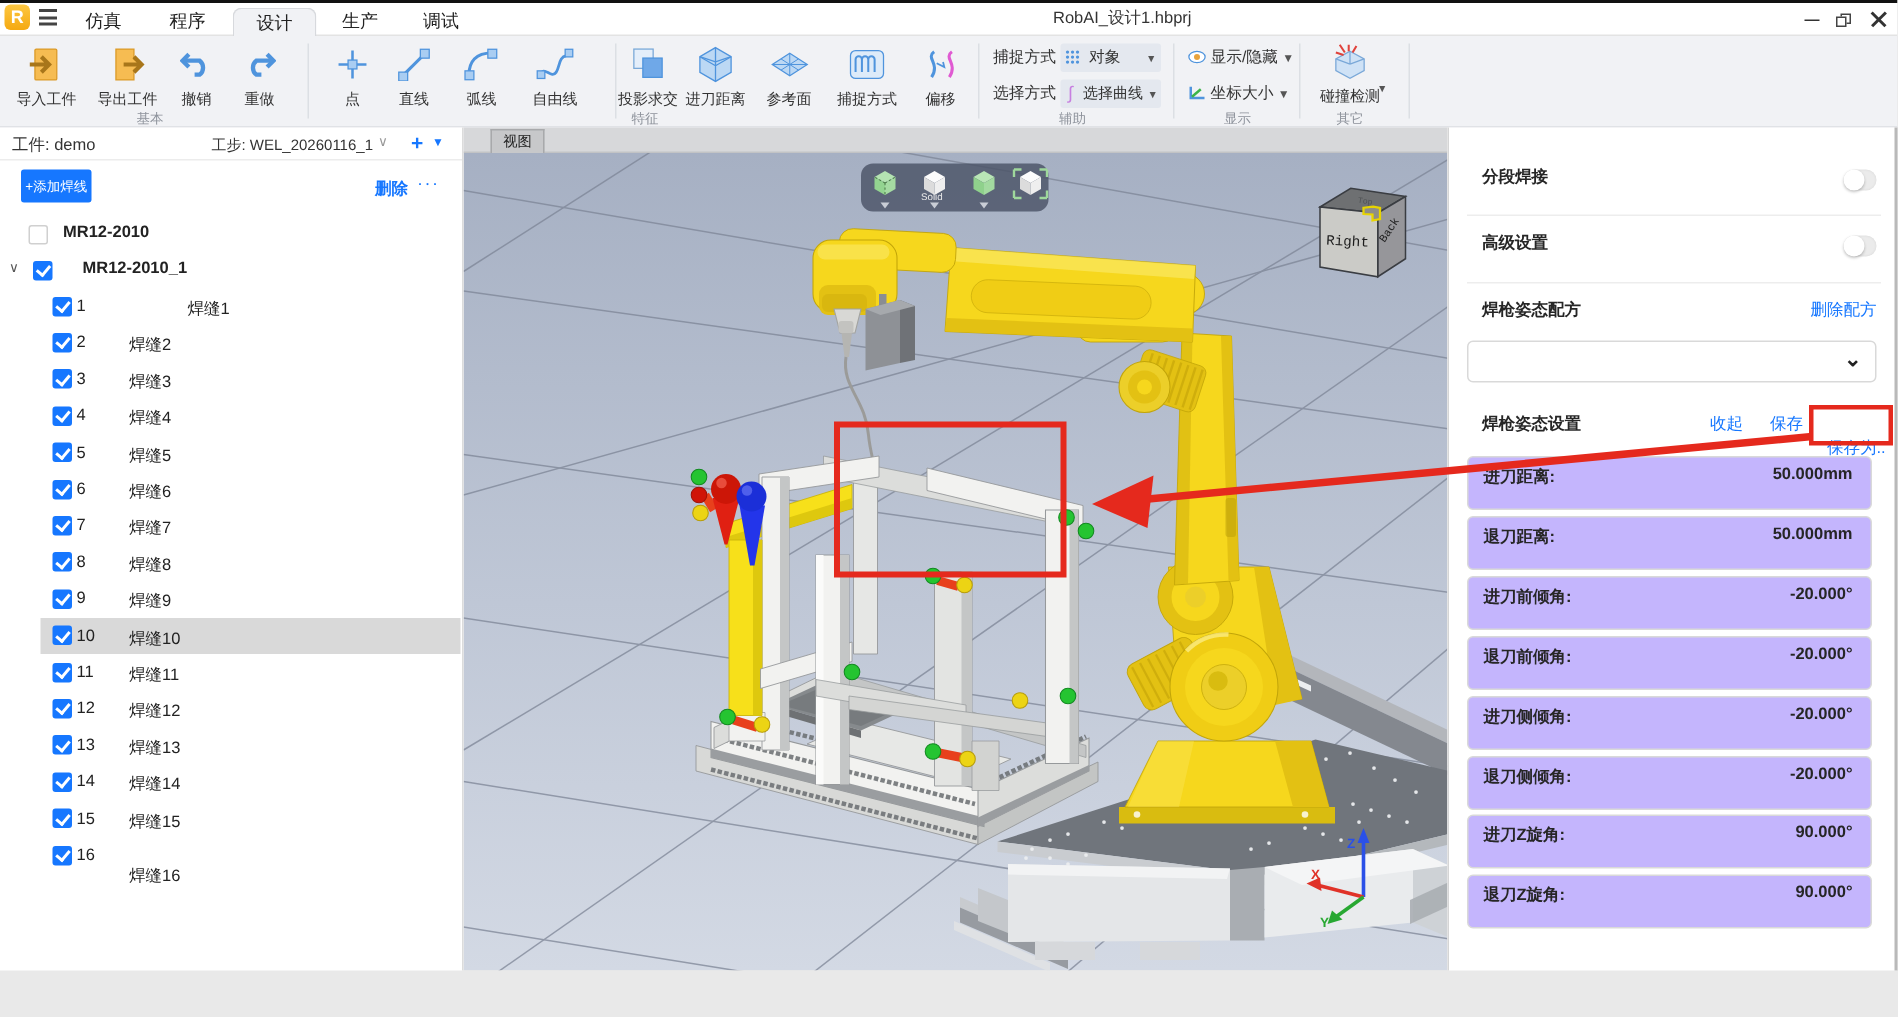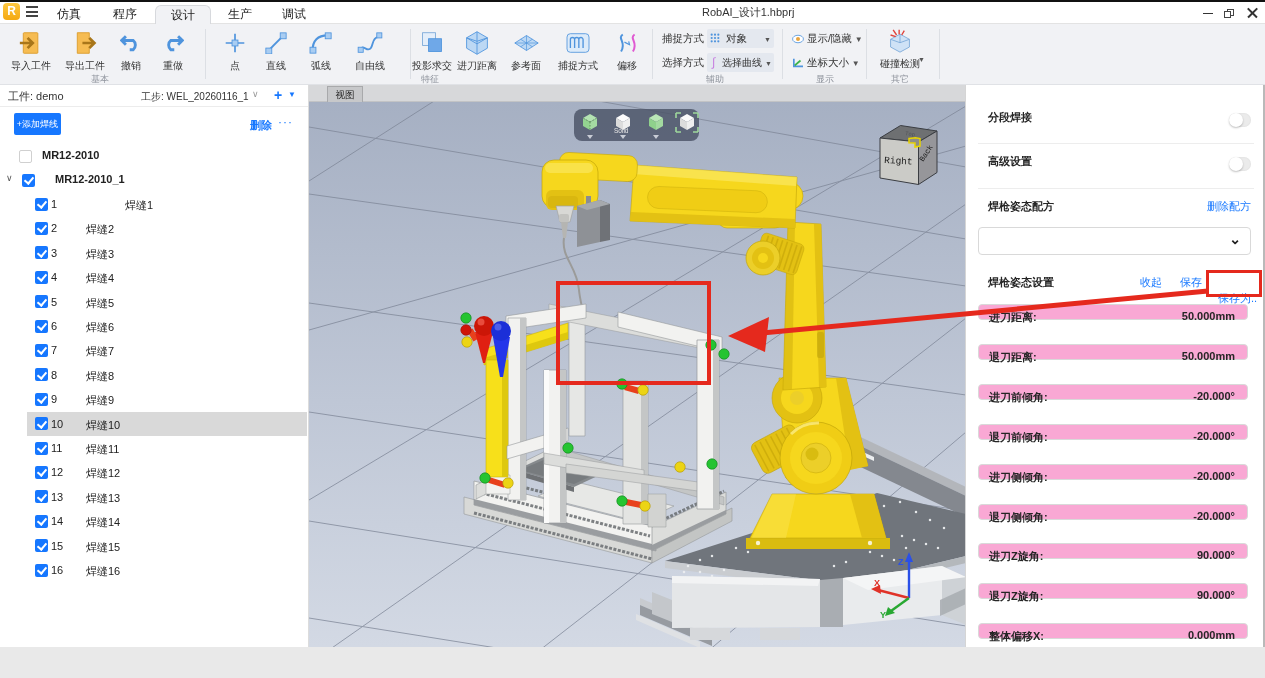--- a/index.html
+++ b/index.html
@@ -43,21 +43,21 @@
 #vtab1 { position:absolute; left:18px; top:1px; width:36px; height:16px; background:#c7c8ca; border:1px solid #a8a9ab; border-bottom:none; font-size:9.5px; color:#222; text-align:center; line-height:15px; }
 #scene { position:absolute; left:0; top:17px; width:656px; height:545px; }
 
 
 #rightpanel { position:absolute; left:965px; top:85px; width:300px; height:562px; background:#fff; border-left:1px solid #d5d5d5; font-size:11px; }
 .rp-label { position:absolute; left:22px; font-weight:bold; color:#262626; font-size:11px; }
 .rp-link { position:absolute; color:#1677ff; font-size:11px; }
 .rp-sep { position:absolute; left:12px; width:276px; height:1px; background:#ededed; }
 .toggle { position:absolute; left:263px; width:22px; height:14px; border-radius:7px; background:#ebebeb; box-shadow:inset 0 0 2px rgba(0,0,0,.08); }
 .toggle:after { content:""; position:absolute; left:0px; top:0px; width:14px; height:14px; border-radius:7px; background:#fff; box-shadow:0 1px 2px rgba(0,0,0,.25); }
-.field { position:absolute; left:12px; width:270px; height:16px; border:1px solid #d9d9d9; border-radius:4px; background:#f9a8d4; }
+.field { position:absolute; left:12px; width:270px; height:36px; border:1px solid #d9d9d9; border-radius:4px; background:#c4b5fd; }
 .field .fl { position:absolute; left:10px; top:5px; font-size:11px; color:#262626; font-weight:bold; }
 .field .fv { position:absolute; right:12px; top:5px; font-size:11px; color:#262626; font-weight:bold; }
 #rpscroll { position:absolute; left:297px; top:0px; width:3px; height:562px; background:#b9b9b9; }
 #rpdrop { position:absolute; left:12px; top:142px; width:273px; height:28px; border:1px solid #d9d9d9; border-radius:4px; background:#fff; }
 
 
 #statusrow { position:absolute; left:0; top:647px; width:1265px; height:19px; background:#fafafa; border-top:1px solid #ddd; }
 .stab { position:absolute; top:2px; height:15px; border:1px solid #c6c6c6; border-radius:3px; background:#fff; font-size:8.5px; color:#333; line-height:14px; text-align:center; white-space:nowrap; }
 #bottombar { position:absolute; left:0; top:666px; width:1265px; height:12px; background:#e9e9e9; }
 
@@ -375,21 +375,21 @@
           <span style="position:absolute;left:59px;top:6px;">焊缝14</span>
         </div>
       <div class="trow" style="top:448.6px;left:27px;width:280px;">
           <div class="cb" style="left:8px;top:5.5px;"></div>
           <span style="position:absolute;left:24px;top:6px;">15</span>
           <span style="position:absolute;left:59px;top:6px;">焊缝15</span>
         </div>
       <div class="trow" style="top:473.0px;left:27px;width:280px;">
           <div class="cb" style="left:8px;top:5.5px;"></div>
           <span style="position:absolute;left:24px;top:6px;">16</span>
-          <span style="position:absolute;left:59px;top:6px;">焊缝16</span>
+          <span style="position:absolute;left:59px;top:18px;">焊缝16</span>
         </div>
     </div>
   </div>
 
   <div id="viewport">
     <div id="vtabs">
         <div id="vtab1">视图</div>
       </div>
     <div id="scene">
         <svg width="656" height="545" viewBox="0 0 656 545" style="position:absolute;left:0;top:0;">
@@ -696,24 +696,20 @@
         <span class="fv">-20.000°</span>
       </div>
     <div class="field" style="top:458px;">
         <span class="fl">进刀Z旋角:</span>
         <span class="fv">90.000°</span>
       </div>
     <div class="field" style="top:498px;text-align:right;">
         <span class="fl">退刀Z旋角:</span>
         <span class="fv">90.000°</span>
       </div>
-    <div class="field" style="top:537.5px;">
-        <span class="fl">整体偏移X:</span>
-        <span class="fv">0.000mm</span>
-      </div>
     <div id="rpscroll"></div>
   </div>
 
   <svg id="overlay" style="position:absolute;left:0;top:0;pointer-events:none;" width="1265" height="678" viewBox="0 0 1265 678">
     <line x1="1208" y1="291" x2="762" y2="333" stroke="#e5291d" stroke-width="5"></line>
     <polygon points="728,336 769,317 765,352" fill="#e5291d"></polygon>
   </svg>
 
   <div id="redbox"></div>
   <div id="redbox2"></div>

